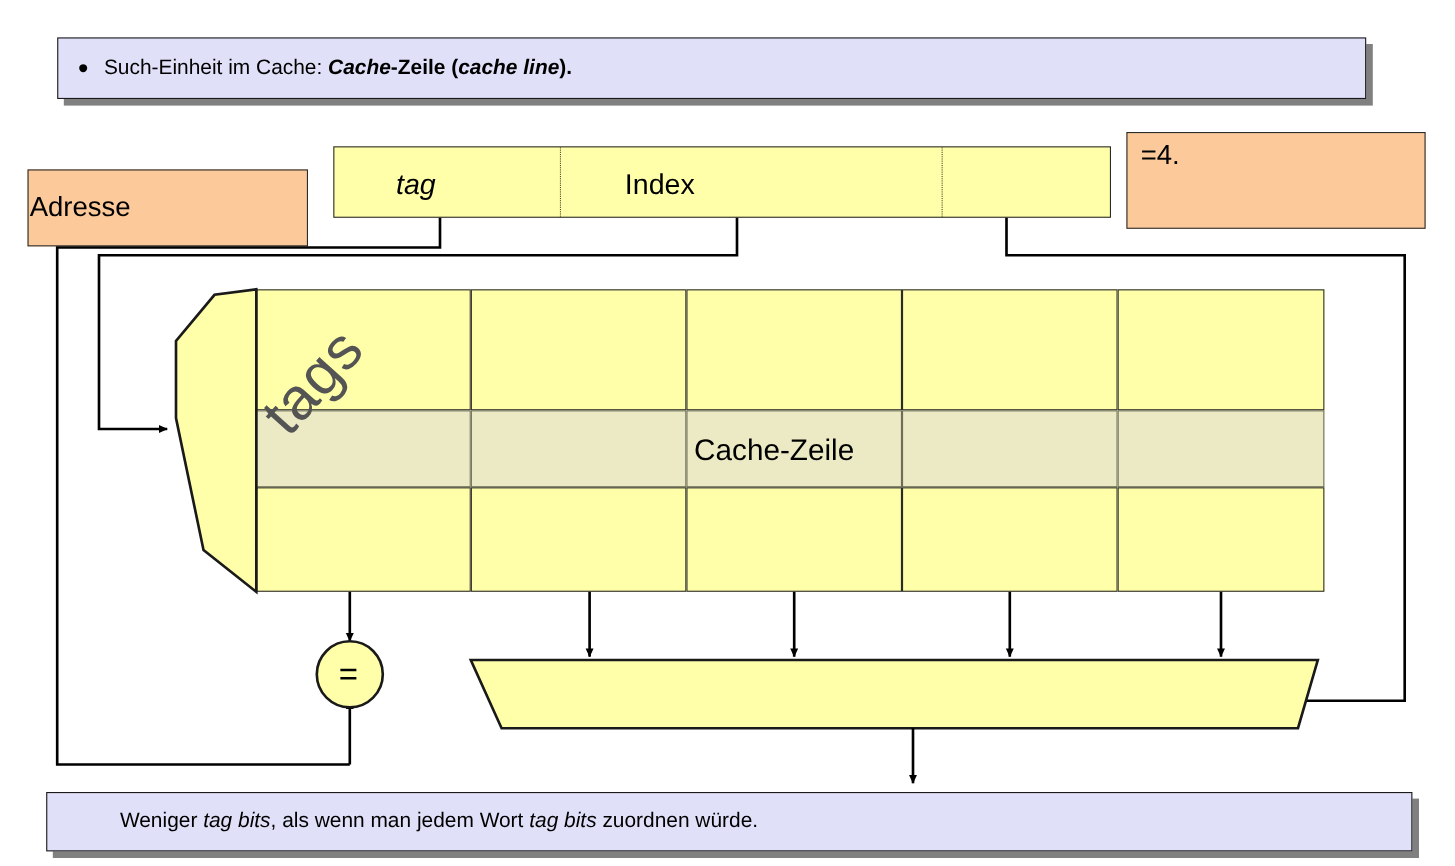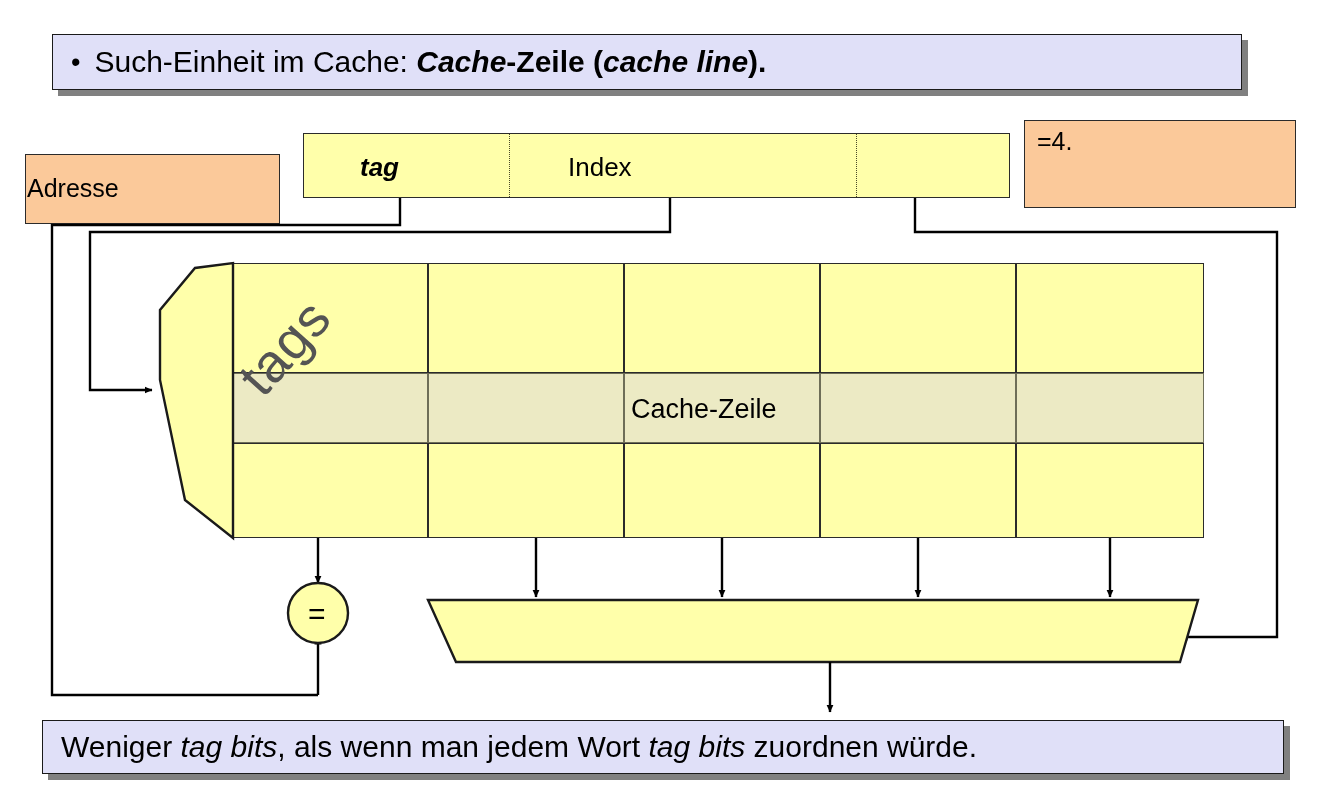--- a/index.html
+++ b/index.html
@@ -21,21 +21,21 @@
   
   .callout {
     background: #e0e0f8;
     border: 1px solid #1a1a1a;
     color: #000000;
     display: flex;
     align-items: center;
     box-shadow: 6px 6px 0 0 #808080;
   }
   .callout-text {
-    font-size: 30px;
+    font-size: 19px;
     line-height: 1.15;
     white-space: nowrap;
     letter-spacing: 0px;
   }
   .bullet-dot {
     font-size: 27px;
     margin-right: 14px;
     margin-left: 18px;
   }
   .bi { font-weight: bold; font-style: italic; }
@@ -129,21 +129,21 @@
 </div>
 
 <div class="orange-box pad abs" style="left:25px; top:130px; width:255px; height:70px;">
   <span>Adresse</span>
 </div>
 
 <div class="addr-bar abs" style="left:303px; top:133px; width:707px; height:65px;">
   <div class="addr-divider" style="left:205px;"></div>
   <div class="addr-divider" style="left:552px;"></div>
 </div>
-<span class="addr-seg-label i" style="left:360px; top:152px;font-weight:bold;">tag</span>
+<span class="addr-seg-label i" style="left:360px; top:152px;">tag</span>
 <span class="addr-seg-label" style="left:568px; top:152px;text-align:right;">Index</span>
 <span class="addr-seg-label" style="left:880px; top:152px;"></span>
 
 <div class="orange-box multiline abs" style="left:1024px; top:120px; width:272px; height:88px;">
   <div>=4.</div>
 </div>
 
 <div class="grid-cell" style="left:233px; top:263px; width:195px; height:110px;"></div>
 <div class="grid-cell" style="left:428px; top:263px; width:196px; height:110px;"></div>
 <div class="grid-cell" style="left:624px; top:263px; width:196px; height:110px;"></div>
@@ -191,17 +191,17 @@
   <path class="wire" d="M918,538 L918,597" marker-end="url(#arrow)"></path>
   <path class="wire" d="M1110,538 L1110,597" marker-end="url(#arrow)"></path>
 
   <polygon class="shape-fill" points="428,600 1198,600 1180,662 456,662"></polygon>
 
   <path class="wire" d="M830,662 L830,712" marker-end="url(#arrow)"></path>
 </svg>
 
 <span class="eq-sign" style="left:308px; top:597px;">=</span>
 
-<div class="callout abs" style="left:42px; top:720px; width:1242px; height:54px;">
+<div class="callout abs" style="left:42px; top:720px; width:1242px; height:54px;padding-left:48px;">
   <span class="callout-text" style="margin-left:18px;">
     <span>Weniger </span><span class="i">tag bits</span><span>, als wenn man jedem Wort </span><span class="i">tag bits</span><span> zuordnen würde.</span>
   </span>
 </div>
 
 </body></html>

